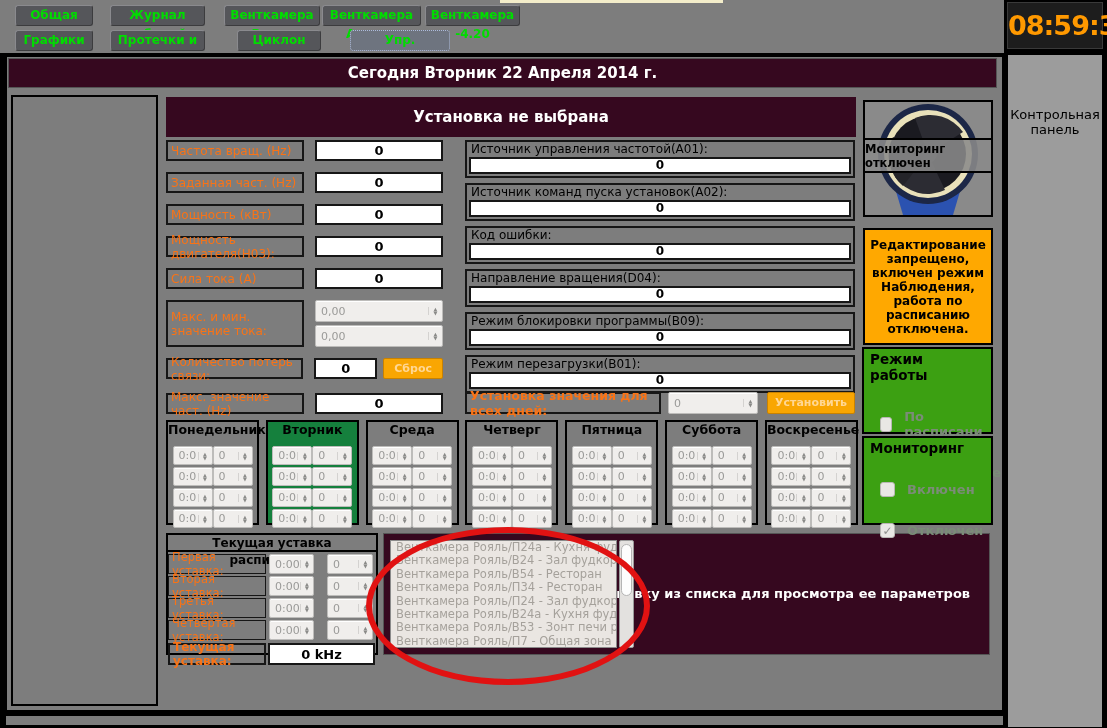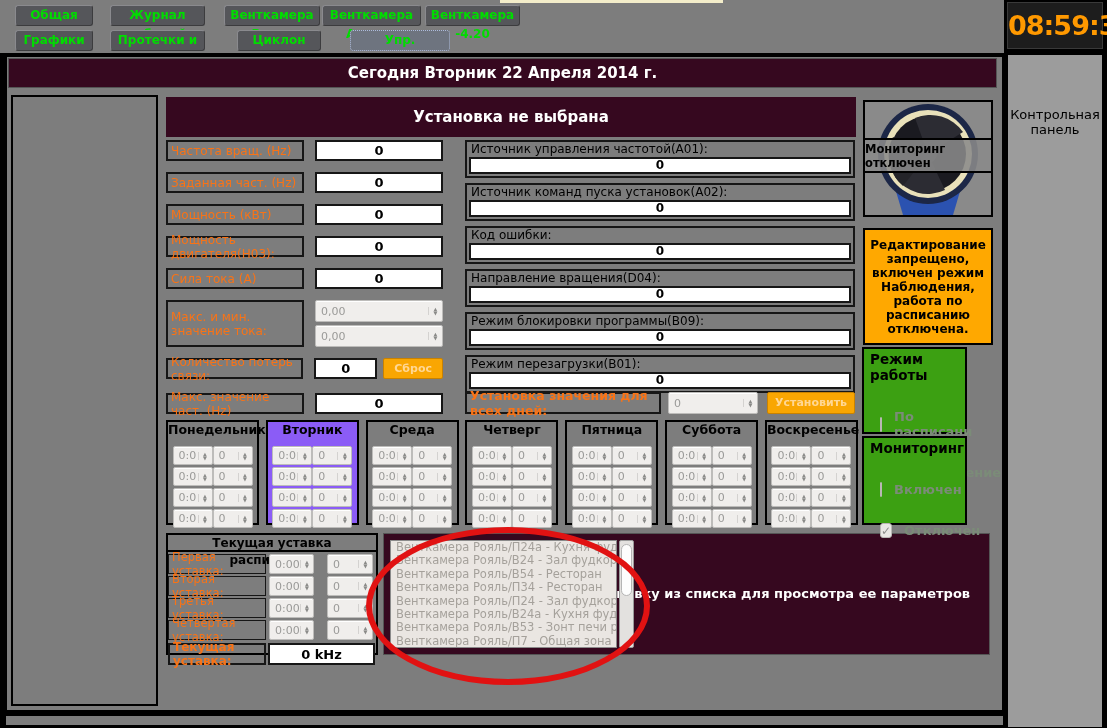--- a/index.html
+++ b/index.html
@@ -67,21 +67,21 @@
   .rf-group .rf-val { border:2px solid #161616; background:#fff; height:17px; font-weight:bold; font-size:12px;
                       text-align:center; line-height:13px; }
   #alldays-row { position:absolute; left:465px; top:392px; width:390px; height:22px; display:flex; }
   #alldays-row .lbl-box { width:196px; font-weight:bold; font-size:12.5px; }
   #alldays-row .spin { width:90px; margin-left:7px; height:22px; }
   #alldays-row .orange-btn { width:88px; margin-left:9px; line-height:20px; height:22px; }
 
   
   #days { position:absolute; left:166px; top:420px; width:692px; height:105px; display:flex; justify-content:space-between; }
   .day { width:93px; border:2px solid #000; background:#7d7d7d; }
-  .day.day-active { background:#8b5cf6; }
+  .day.day-active { background:#15803d; }
   .day .day-h { font-size:12.5px; font-weight:bold; text-align:center; height:23px; line-height:15px; color:#000; }
   .day .cols { display:flex; justify-content:center; padding:1px 3px 3px 3px; }
   .day .col { width:40px; display:flex; flex-direction:column; gap:2px; }
   .day .spin { height:19px; }
 
   
   #sched { position:absolute; left:166px; top:533px; width:212px; height:122px; border:2px solid #000; }
   #sched .s-title { font-size:12px; font-weight:bold; text-align:center; height:17px; line-height:17px;
                     border-bottom:2px solid #000; color:#000; }
   .s-row { display:flex; height:20px; margin-top:2px; }
@@ -106,21 +106,21 @@
                  border-radius:50%; z-index:5; pointer-events:none; }
 
   
   #fan-panel { position:absolute; left:863px; top:100px; width:130px; height:117px; border:2px solid #000; background:#8a8a8a; overflow:hidden; }
   #fan-band { position:absolute; left:863px; top:138px; width:130px; height:35px; border:2px solid #000;
               background:rgba(138,138,138,0.88); color:#000; font-weight:bold; font-size:11.5px;
               display:flex; align-items:center; justify-content:center; z-index:2; }
   #warn-box { position:absolute; left:863px; top:228px; width:130px; height:117px; border:2px solid #000;
               background:#ffa800; color:#000; font-weight:bold; font-size:12px; text-align:center;
               display:flex; align-items:center; padding:4px; }
-  .grp { position:absolute; left:862px; width:105px; border:2px solid #000; background:#3ca012; padding:2px 6px; }
+  .grp { position:absolute; left:862px; width:131px; border:2px solid #000; background:#3ca012; padding:2px 6px; }
   .grp .g-title { font-size:13.5px; font-weight:bold; color:#000; }
   .chk-row { display:flex; align-items:center; margin:26px 0 0 10px; }
   .chk { width:15px; height:15px; background:#e9e7e4; border:1px solid #b9b7b4; border-radius:3px;
          color:#8e8e8c; font-size:12px; line-height:14px; text-align:center; cursor:pointer; }
   .chk-lbl { margin-left:12px; font-size:13px; font-weight:bold; color:#7b8c78; }
   #grp-mode { top:347px; height:87px; }
   #grp-mon  { top:436px; height:89px; }
 </style>
 </head>
 <body>

